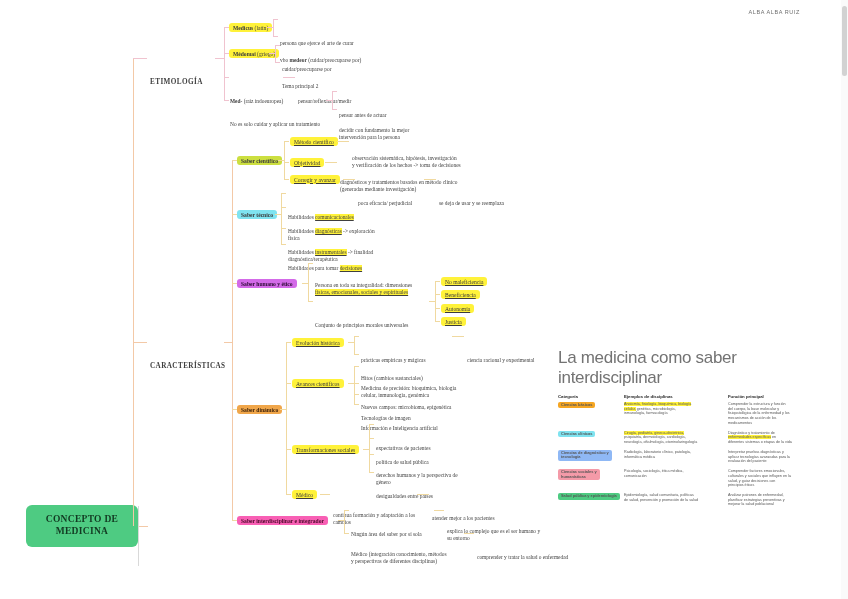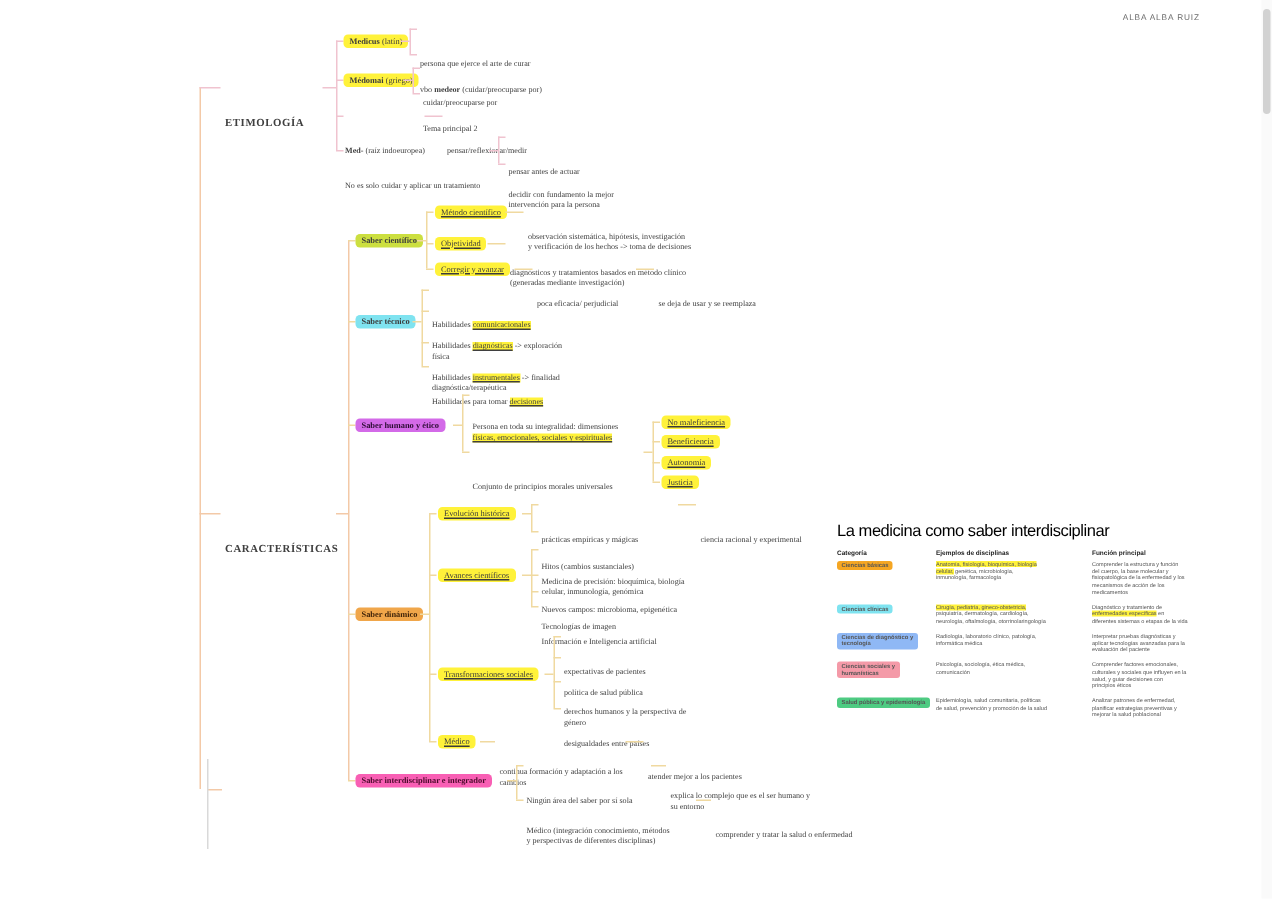--- a/index.html
+++ b/index.html
@@ -58,21 +58,21 @@
   .ln.yl{background:#f0d9a0;}
 
   
   .card{
     position:absolute;left:558px;top:348px;width:276px;height:135px;
     background:#fff;
     font-family:"Liberation Sans", sans-serif;
   }
   .card-title{
     font-family:"Liberation Sans", sans-serif;
-    font-size:11px;color:#000000;letter-spacing:-.3px;margin:0 0 6px 0;
+    font-size:17px;color:#737373;letter-spacing:-.3px;margin:0 0 6px 0;
   }
   .tbl{width:100%;border-collapse:collapse;table-layout:fixed;}
   .tbl th{
     text-align:left;font-size:4.3px;color:#1d1d1d;font-weight:bold;
     padding:0 4px 3px 0;vertical-align:top;
   }
   .tbl td{
     font-size:3.7px;color:#555;padding:0 4px 5px 0;vertical-align:top;
     line-height:1.28;
   }
@@ -89,20 +89,24 @@
   .scroll-track{position:absolute;right:0;top:0;width:7px;height:599px;background:#fafafa;}
   .scroll-thumb{position:absolute;right:1px;top:6px;width:5px;height:70px;background:#d2d2d2;border-radius:3px;}
 </style>
 </head>
 <body>
 
 <div class="canvas">
 
   <div class="author">ALBA ALBA RUIZ</div>
 
+  <div class="root">
+      <span style="white-space:pre-line">CONCEPTO DE
+MEDICINA</span>
+    </div>
 
   <div class="ln v or" style="left:133px;top:58px;height:468px;"></div>
   <div class="ln h or" style="left:138px;top:526px;width:10px;"></div>
   <div class="ln v gray" style="left:138px;top:506px;height:60px;"></div>
 
   <div class="ln h pk" style="left:133px;top:58px;width:14px;"></div>
   <div class="txt b" style="left:150px;top:54px;font-size:7.2px;letter-spacing:.4px;">ETIMOLOGÍA</div>
   <div class="ln h pk" style="left:215px;top:58px;width:9px;"></div>
   <div class="ln v pk" style="left:224px;top:27px;height:73px;"></div>
 

